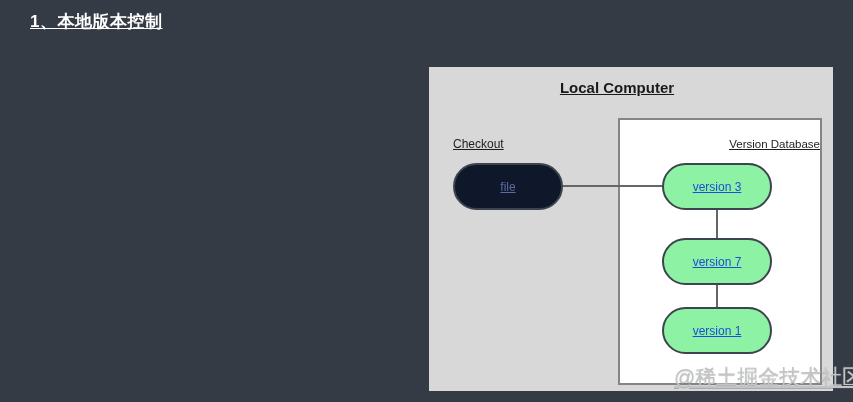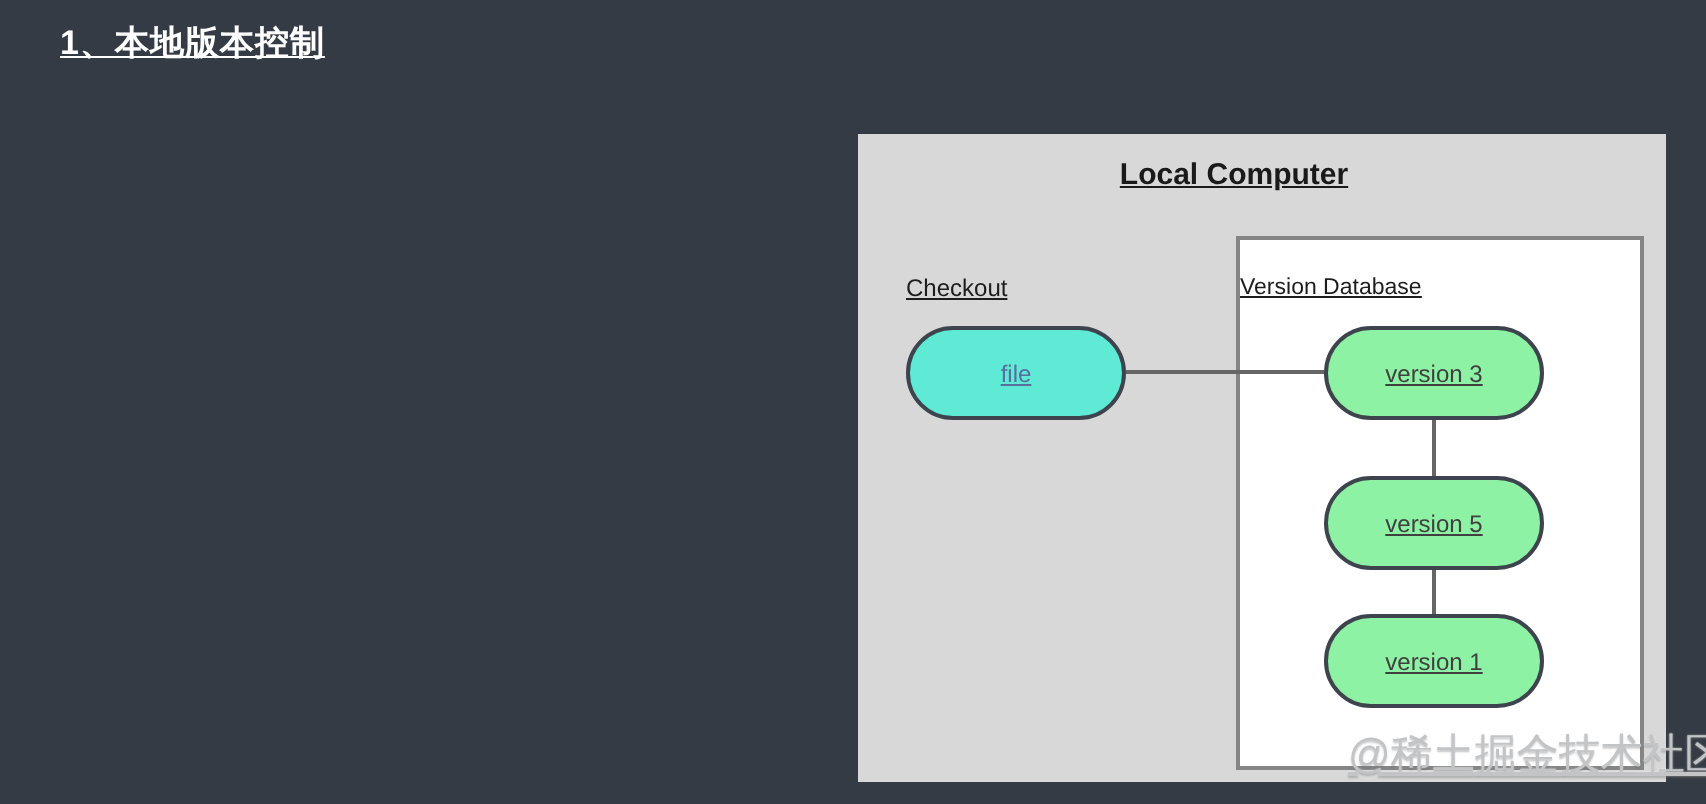--- a/index.html
+++ b/index.html
@@ -46,21 +46,21 @@
     left: 189px;
     top: 51px;
     width: 204px;
     height: 267px;
     background: #ffffff;
     border: 2px solid #858585;
   }
 
   .db-label {
     padding-top: 18px;
-    text-align: left;
+    text-align: right;
     font-size: 11.5px;
     color: #1d1d1d;
   }
 
   .small-label {
     position: absolute;
     left: 24px;
     top: 70px;
     width: 110px;
     font-size: 12px;
@@ -70,21 +70,21 @@
   .pill {
     position: absolute;
     width: 110px;
     height: 47px;
     border: 2.5px solid #3e444d;
     border-radius: 24px;
     display: flex;
     align-items: center;
     justify-content: center;
     font-size: 12px;
-    color: #404040;
+    color: #1d4ed8;
   }
   .pill-file { left: 24px;  top: 96px;  background: #c9d8f8; color: #5a6da1; }
   .pill-v3   { left: 233px; top: 96px;  background: #8df2a4; }
   .pill-v2   { left: 233px; top: 171px; background: #8df2a4; }
   .pill-v1   { left: 233px; top: 240px; background: #8df2a4; }
 
   .connector { position: absolute; background: #666666; }
   .line-h  { left: 134px; top: 118px; width: 99px; height: 2px; }
   .line-v1 { left: 287px; top: 143px; width: 2px;  height: 28px; }
   .line-v2 { left: 287px; top: 218px; width: 2px;  height: 22px; }
@@ -103,29 +103,29 @@
 <body style="background-color: rgb(53, 59, 68);">
 
 <h1 class="page-heading" style="color: rgb(255, 255, 255);">1、本地版本控制</h1>
 
 <figure class="diagram" style="background-color: rgb(216, 216, 216);">
 
   <div class="diagram-title">Local Computer</div>
 
   <div class="small-label">Checkout</div>
 
-  <div class="pill pill-file" style="background-color: #5eead4; color: rgb(90, 109, 161); border-color: rgb(62, 68, 77);">file</div>
+  <div class="pill pill-file" style="background-color: #0f172a; color: rgb(90, 109, 161); border-color: rgb(62, 68, 77);">file</div>
 
   <div class="db-box" style="background-color: rgb(255, 255, 255); border-color: rgb(133, 133, 133);">
     <div class="db-label">Version Database</div>
   </div>
 
   <div class="pill pill-v3" style="background-color: rgb(141, 242, 164); border-color: rgb(62, 68, 77);">version 3</div>
 
-  <div class="pill pill-v2" style="background-color: rgb(141, 242, 164); border-color: rgb(62, 68, 77);">version 5</div>
+  <div class="pill pill-v2" style="background-color: rgb(141, 242, 164); border-color: rgb(62, 68, 77);">version 7</div>
 
   <div class="pill pill-v1" style="background-color: rgb(141, 242, 164); border-color: rgb(62, 68, 77);">version 1</div>
 
   <div class="connector line-h" style="background-color: rgb(102, 102, 102);"></div>
   <div class="connector line-v1" style="background-color: rgb(102, 102, 102);"></div>
   <div class="connector line-v2" style="background-color: rgb(102, 102, 102);"></div>
 
 </figure>
 
 <div class="watermark" style="color: rgb(194, 196, 198);">@稀土掘金技术社区</div>

